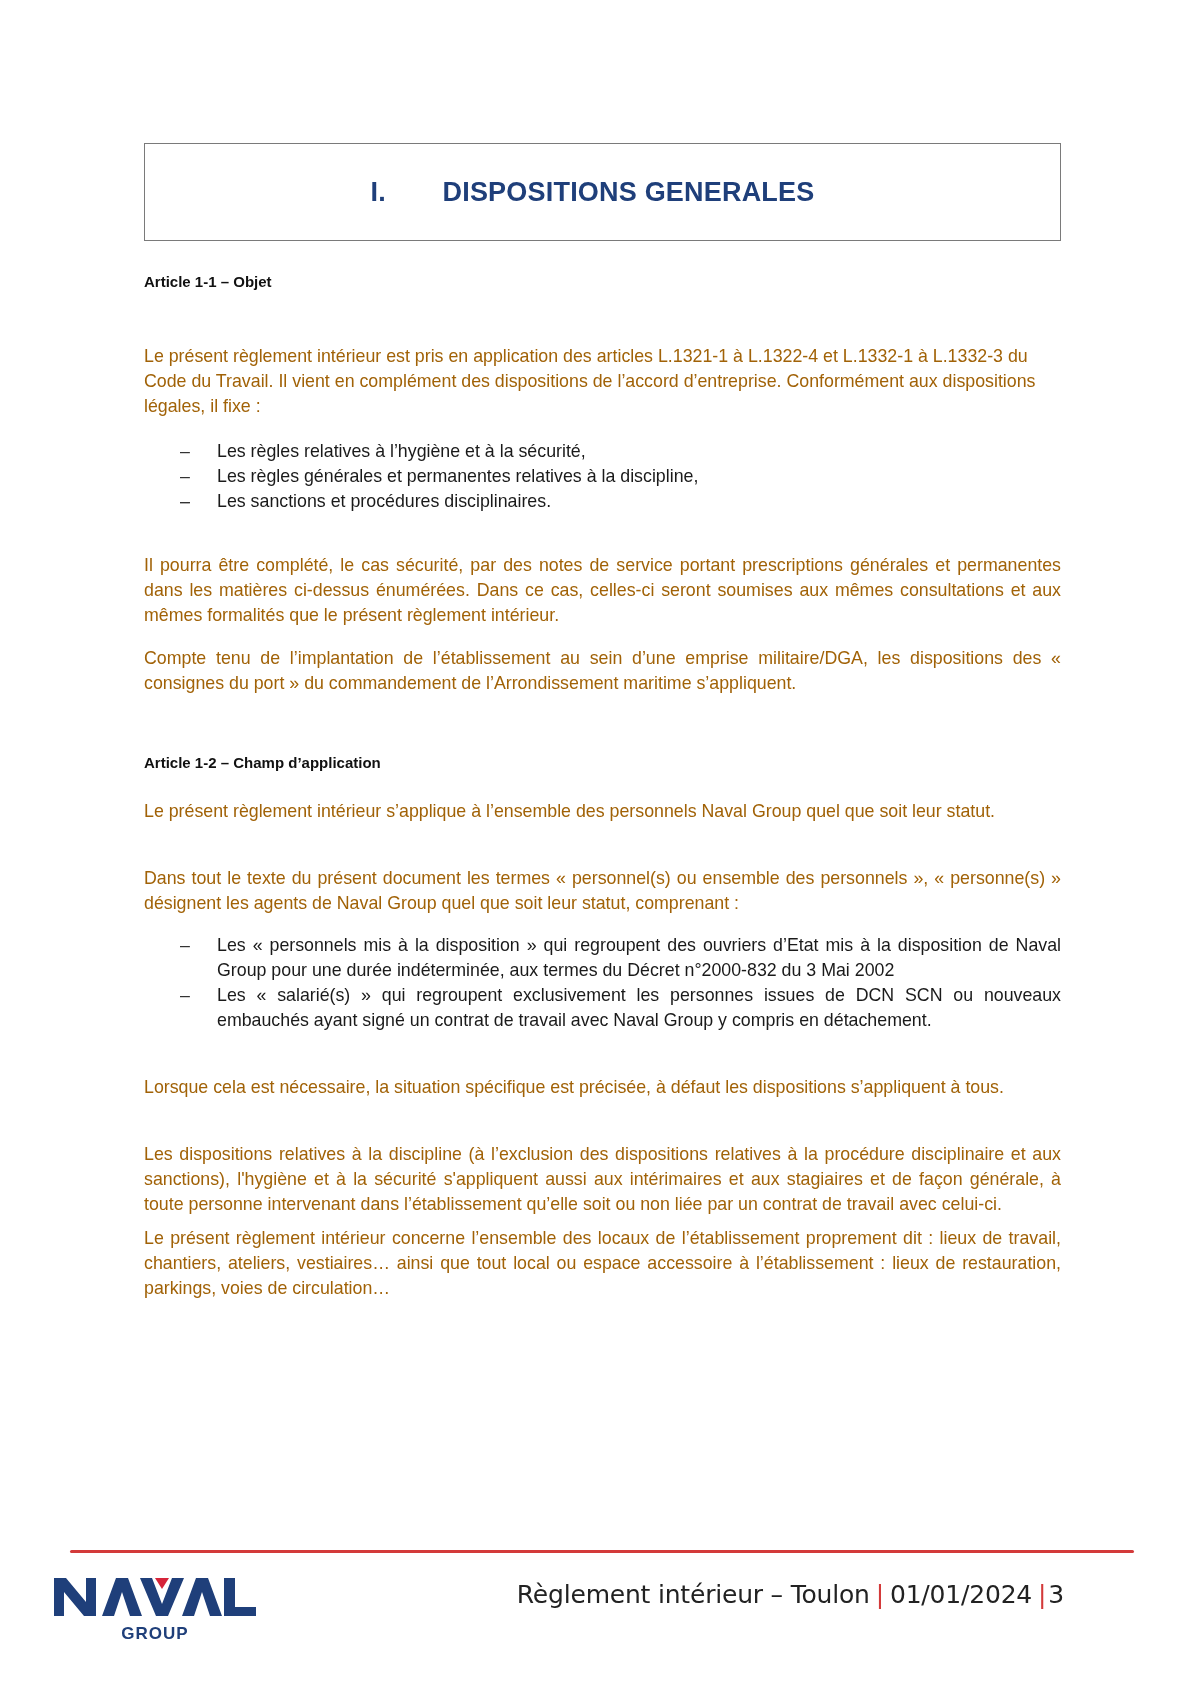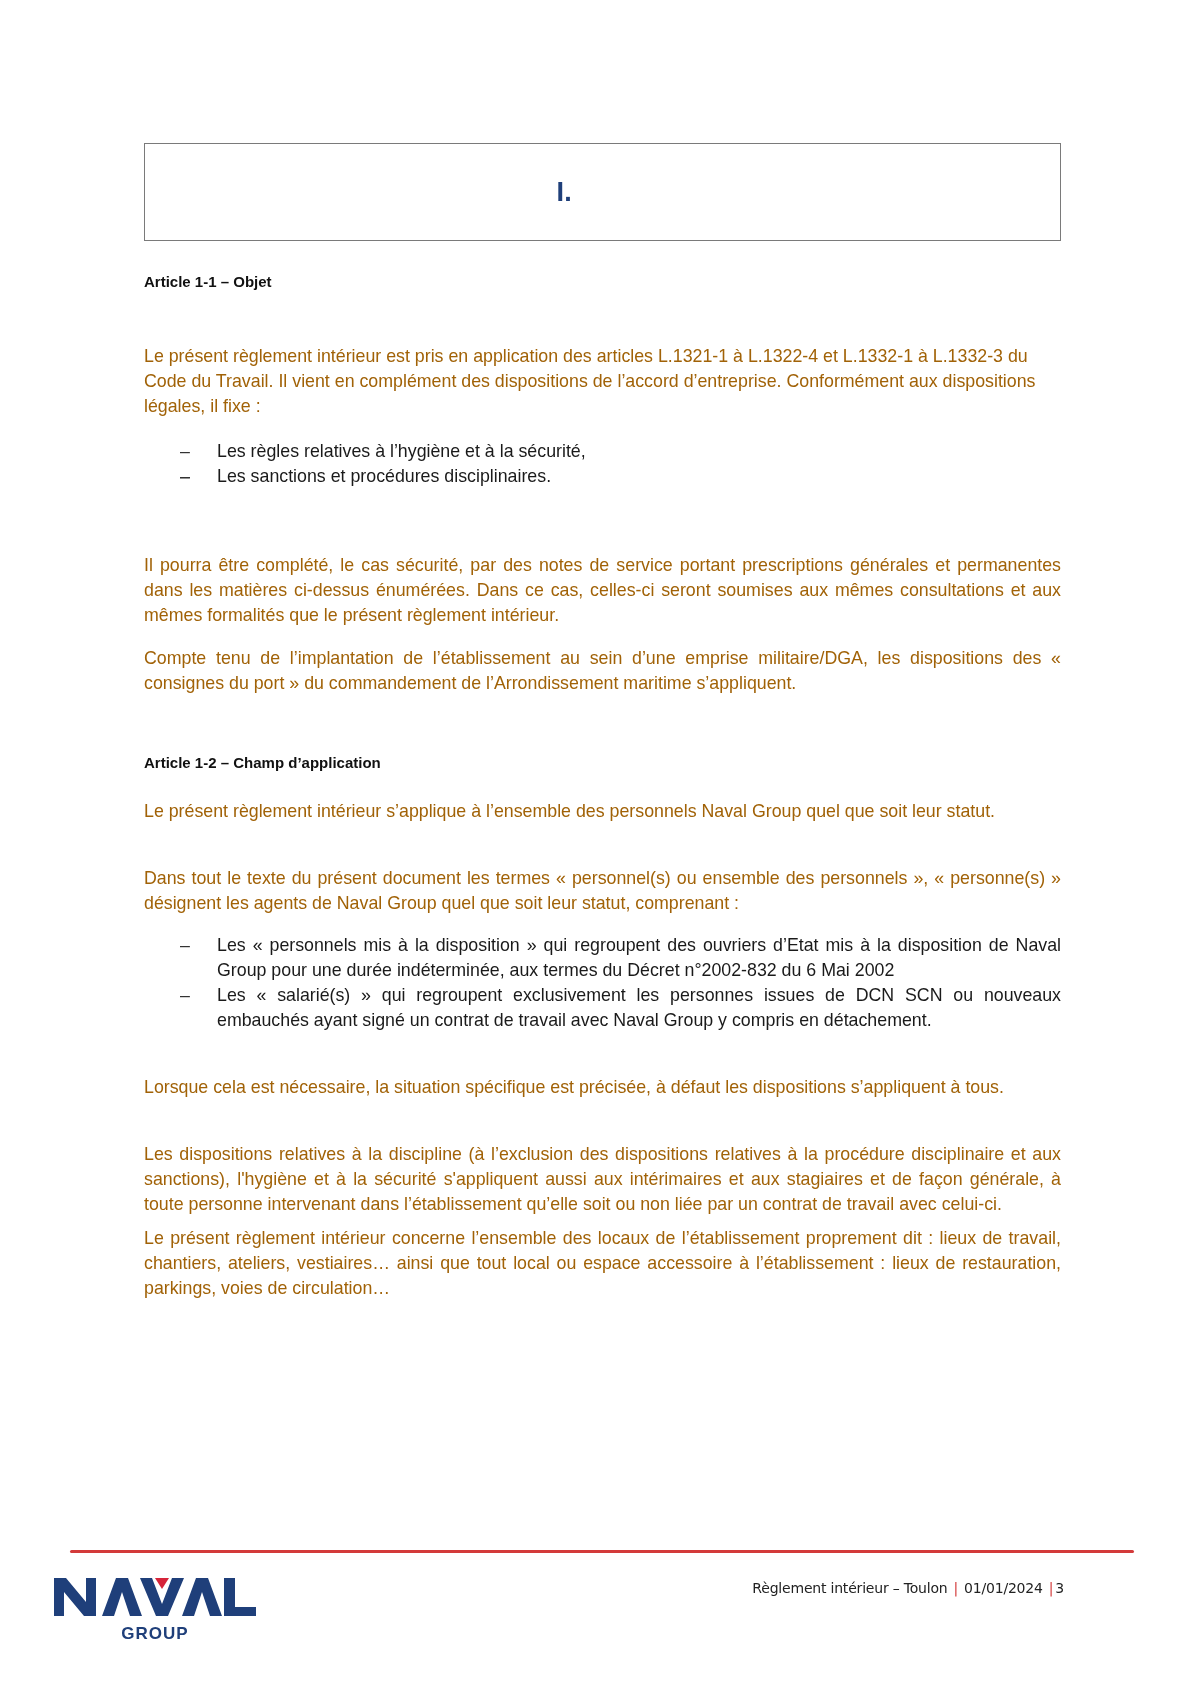--- a/index.html
+++ b/index.html
@@ -107,67 +107,68 @@
       left: 52px;
       top: 1572px;
       width: 206px;
       height: 70px;
     }
     .footer-text {
       position: absolute;
       right: 136px;
       top: 1580px;
       font-family: "DejaVu Sans", sans-serif;
-      font-size: 14px;
+      font-size: 25px;
       color: #222;
       white-space: nowrap;
       letter-spacing: -0.2px;
     }
     .footer-sep {
       color: #d33a3a;
       padding: 0 6px;
     }
     .footer-sep.tight { padding: 0 2px 0 6px; }
   </style>
 </head>
 <body>
 
 <div class="page">
 
   <div class="section-box">
     <div class="section-title">
       <span class="section-num">I.</span>
+      <span>DISPOSITIONS GENERALES</span>
     </div>
   </div>
 
   <div class="content">
 
     <h2 class="article-title" style="top:273px;">Article 1-1 – Objet</h2>
 
     <p class="para left" style="top:344px;">Le présent règlement intérieur est pris en application des articles L.1321-1 à L.1322-4 et L.1332-1 à L.1332-3 du Code du Travail. Il vient en complément des dispositions de l’accord d’entreprise. Conformément aux dispositions légales, il fixe :</p>
 
     <ul class="bullets" style="top:439px;">
       <li><span class="dash">–</span><span>Les règles relatives à l’hygiène et à la sécurité,</span></li>
-      <li><span class="dash">–</span></li>
+      <li><span class="dash">–</span><span>Les règles générales et permanentes relatives à la discipline,</span></li>
       <li><span class="dash">–</span></li>
       <li><span class="dash">–</span><span>Les sanctions et procédures disciplinaires.</span></li>
     </ul>
 
     <p class="para" style="top:553px;">Il pourra être complété, le cas sécurité, par des notes de service portant prescriptions générales et permanentes dans les matières ci-dessus énumérées. Dans ce cas, celles-ci seront soumises aux mêmes consultations et aux mêmes formalités que le présent règlement intérieur.</p>
 
     <p class="para" style="top:646px;">Compte tenu de l’implantation de l’établissement au sein d’une emprise militaire/DGA, les dispositions des « consignes du port » du commandement de l’Arrondissement maritime s’appliquent.</p>
 
     <h2 class="article-title" style="top:754px;">Article 1-2 – Champ d’application</h2>
 
     <p class="para left" style="top:799px;">Le présent règlement intérieur s’applique à l’ensemble des personnels Naval Group quel que soit leur statut.</p>
 
     <p class="para" style="top:866px;">Dans tout le texte du présent document les termes « personnel(s) ou ensemble des personnels », « personne(s) » désignent les agents de Naval Group quel que soit leur statut, comprenant :</p>
 
     <ul class="bullets" style="top:933px;">
-      <li><span class="dash">–</span><span>Les « personnels mis à la disposition » qui regroupent des ouvriers d’Etat mis à la disposition de Naval Group pour une durée indéterminée, aux termes du Décret n°2002-832 du 6 Mai 2002</span></li>
+      <li><span class="dash">–</span><span>Les « personnels mis à la disposition » qui regroupent des ouvriers d’Etat mis à la disposition de Naval Group pour une durée indéterminée, aux termes du Décret n°2000-832 du 3 Mai 2002</span></li>
       <li><span class="dash">–</span><span>Les « salarié(s) » qui regroupent exclusivement les personnes issues de DCN SCN ou nouveaux embauchés ayant signé un contrat de travail avec Naval Group y compris en détachement.</span></li>
     </ul>
 
     <p class="para left" style="top:1075px;">Lorsque cela est nécessaire, la situation spécifique est précisée, à défaut les dispositions s’appliquent à tous.</p>
 
     <p class="para" style="top:1142px;">Les dispositions relatives à la discipline (à l’exclusion des dispositions relatives à la procédure disciplinaire et aux sanctions), l'hygiène et à la sécurité s'appliquent aussi aux intérimaires et aux stagiaires et de façon générale, à toute personne intervenant dans l’établissement qu’elle soit ou non liée par un contrat de travail avec celui-ci.</p>
 
     <p class="para" style="top:1226px;">Le présent règlement intérieur concerne l’ensemble des locaux de l’établissement proprement dit : lieux de travail, chantiers, ateliers, vestiaires… ainsi que tout local ou espace accessoire à l’établissement : lieux de restauration, parkings, voies de circulation…</p>
   </div>
 

